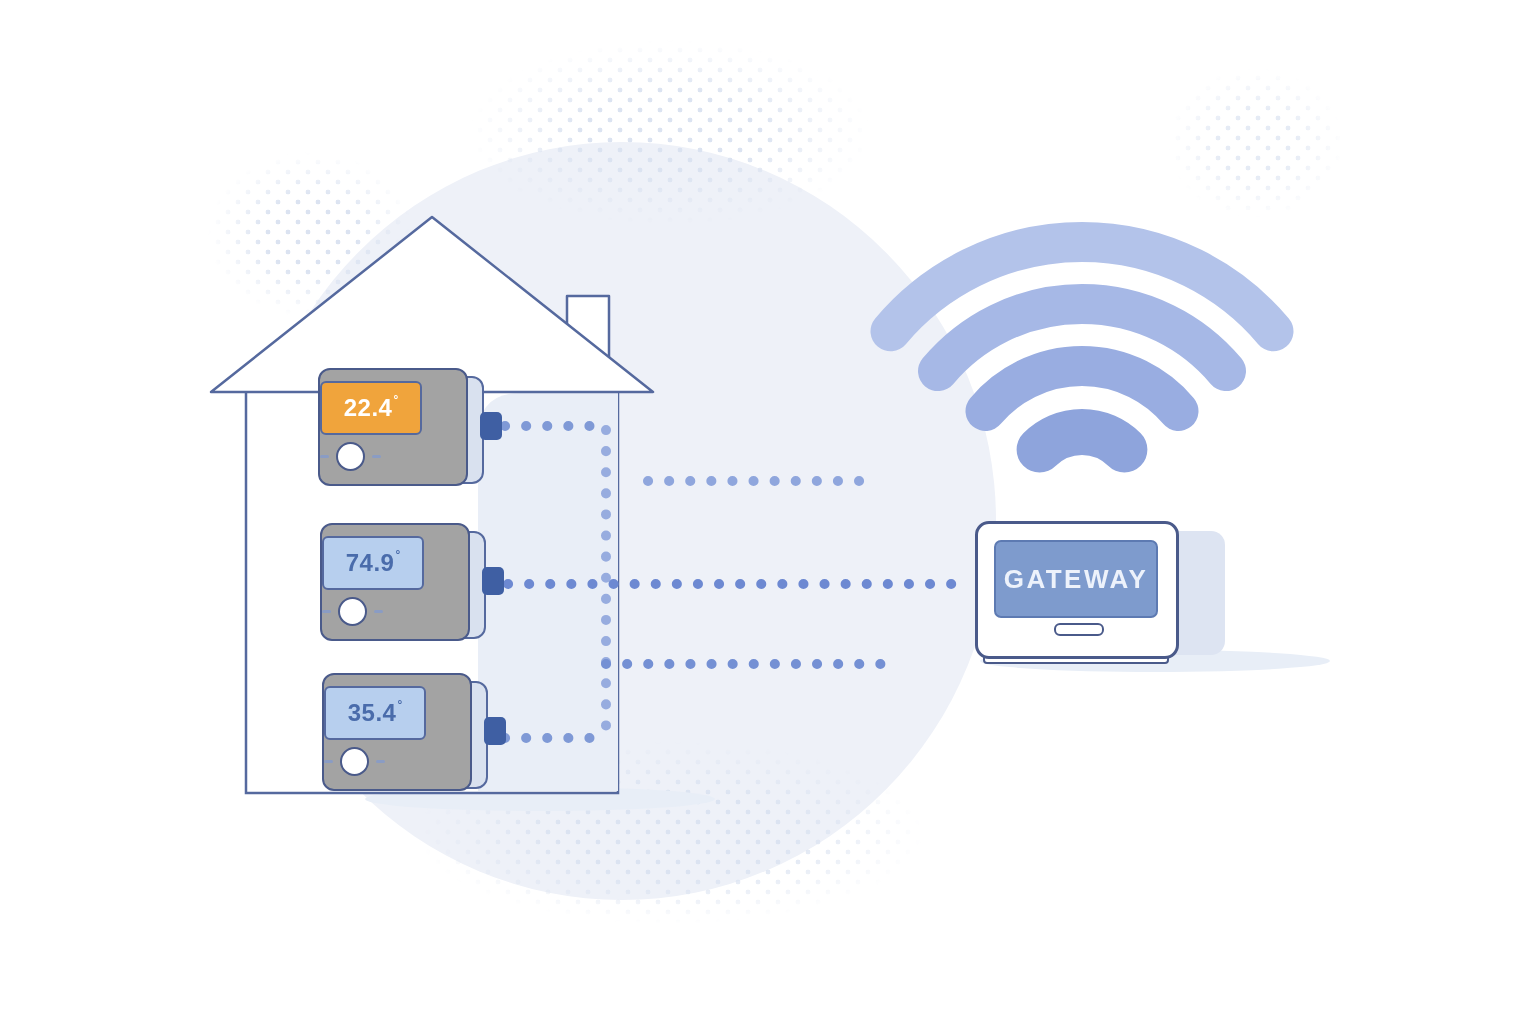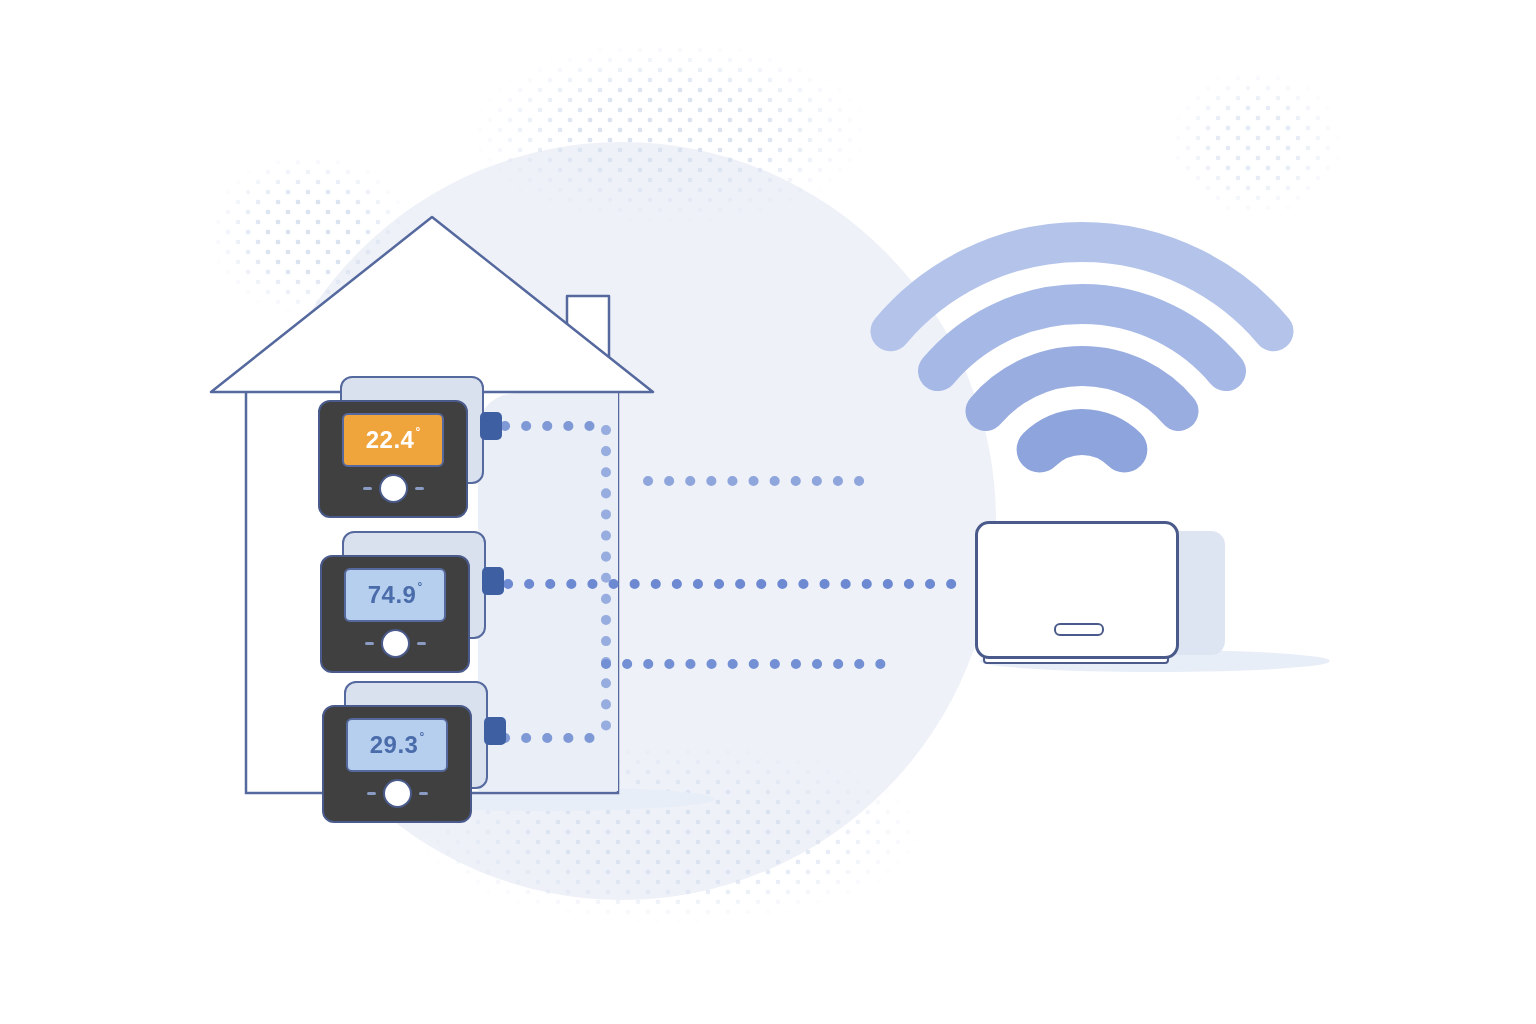--- a/index.html
+++ b/index.html
@@ -43,22 +43,22 @@
   .t-depth{
     position:absolute;left:22px;top:8px;width:140px;height:104px;
     background:#d9e1ef;border:2.5px solid #55699e;border-radius:12px;
   }
   .t-tab{
     position:absolute;left:162px;top:44px;width:22px;height:28px;
     background:#3f5fa3;border-radius:5px;
   }
   .t-face{
     position:absolute;left:0;top:0;width:146px;height:114px;
-    background:#404040;border:2.5px solid #4a5a8a;border-radius:12px;
-    display:flex;flex-direction:column;align-items:center;margin-top:32px;
+    background:#a3a3a3;border:2.5px solid #4a5a8a;border-radius:12px;
+    display:flex;flex-direction:column;align-items:flex-start;
   }
   .t-screen{
     margin-top:11px;width:98px;height:50px;border-radius:6px;
     border:2px solid #55699e;
     display:flex;align-items:center;justify-content:center;
   }
   .screen-orange{background:#f0a43c;}
   .screen-blue{background:#b7cfee;}
   .t-reading{font-weight:bold;font-size:24px;letter-spacing:.5px;}
   .t-unit{font-weight:bold;font-size:12px;position:relative;top:-8px;margin-left:1px;}
@@ -173,32 +173,35 @@
         <span class="t-dash"></span>
       </div>
     </div>
   </div>
 
   <div class="thermo thermo-3">
     <div class="t-depth"></div>
     <div class="t-tab"></div>
     <div class="t-face">
       <div class="t-screen screen-blue">
-        <span class="t-reading">29.3</span>
+        <span class="t-reading">35.4</span>
         <span class="t-unit">°</span>
       </div>
       <div class="t-btnrow">
         <span class="t-dash"></span>
         <span class="t-btn"></span>
         <span class="t-dash"></span>
       </div>
     </div>
   </div>
 
   <div class="gateway">
     <div class="g-depth"></div>
     <div class="g-base"></div>
     <div class="g-body">
+      <div class="g-screen">
+        <span class="g-label">GATEWAY</span>
+      </div>
       <div class="g-pill"></div>
     </div>
   </div>
 
 </div>
 
 </body></html>

